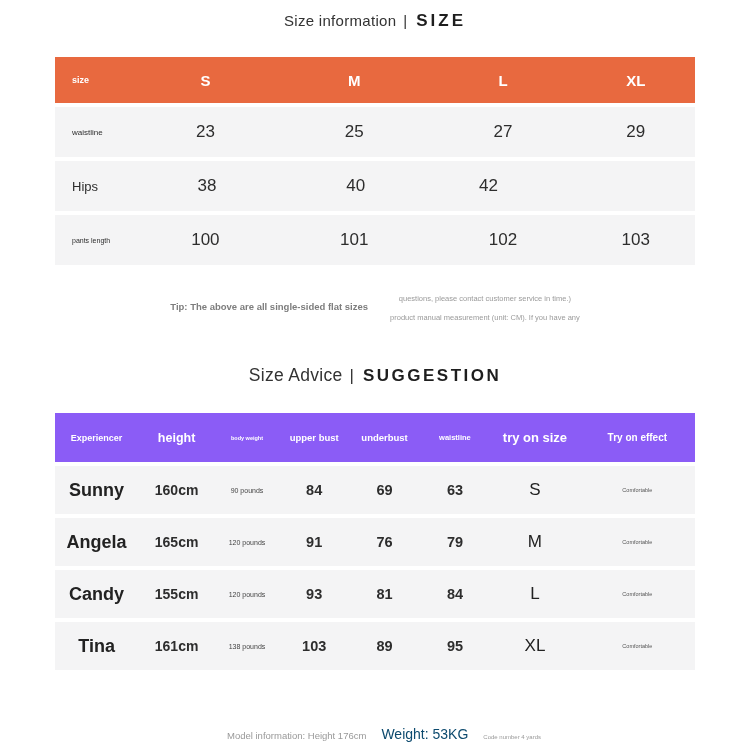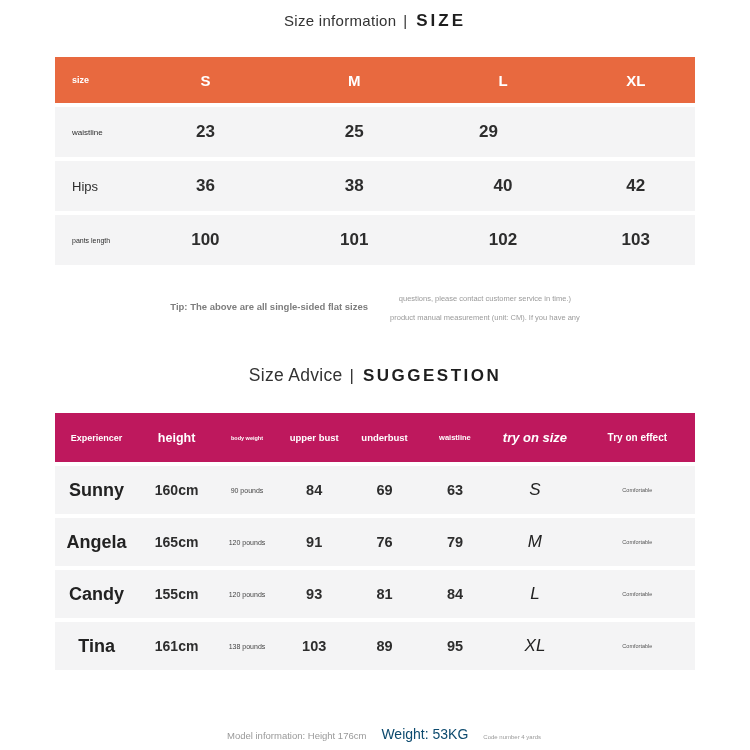--- a/index.html
+++ b/index.html
@@ -35,29 +35,29 @@
   .t2 .trow  { height: 48px; }
   .t2 .trow:first-of-type { margin-top: 2px; }
   .cell { display: flex; align-items: center; justify-content: center; text-align: center; }
 
   
   .t1 .c0 { width: 12%;   justify-content: flex-start; text-align: left; padding-left: 17px; }
   .t1 .c1 { width: 23%; } .t1 .c2 { width: 23.5%; } .t1 .c3 { width: 23%; } .t1 .c4 { width: 18.5%; }
   .t1 .thead .c0 { font-size: 9px;  font-weight: 700; }
   .t1 .thead .cell { font-size: 15px; font-weight: 700; }
   .t1 .thead .c0 { font-size: 9px; }
-  .t1 .trow .cell { font-size: 17px; font-weight: 700; color: #2d2d2d; }
+  .t1 .trow .cell { font-size: 17px; font-weight: 400; color: #2d2d2d; }
   .t1 .lbl-xs { font-size: 7px  !important; font-weight: 400 !important; color: #555; }
   .t1 .lbl-sm { font-size: 8px  !important; font-weight: 400 !important; color: #555; }
   .t1 .lbl-md { font-size: 13px !important; font-weight: 400 !important; color: #3a3a3a; }
 
   
   .t2 .c0 { width: 13%; } .t2 .c1 { width: 12%; } .t2 .c2 { width: 10%; }
   .t2 .c3 { width: 11%; } .t2 .c4 { width: 11%; } .t2 .c5 { width: 11%; }
-  .t2 .c6 { width: 14%; font-style: italic; } .t2 .c7 { width: 18%; }
+  .t2 .c6 { width: 14%; } .t2 .c7 { width: 18%; }
   .t2 .thead .c0 { font-size: 9px;   font-weight: 700; }
   .t2 .thead .c1 { font-size: 12.5px;font-weight: 700; }
   .t2 .thead .c2 { font-size: 5.5px; font-weight: 700; }
   .t2 .thead .c3 { font-size: 9.5px; font-weight: 700; }
   .t2 .thead .c4 { font-size: 9.5px; font-weight: 700; }
   .t2 .thead .c5 { font-size: 7.5px; font-weight: 700; }
   .t2 .thead .c6 { font-size: 13px;  font-weight: 700; }
   .t2 .thead .c7 { font-size: 10px;  font-weight: 600; }
   .t2 .trow .c0 { font-size: 18px; font-weight: 700; color: #222; }
   .t2 .trow .c1 { font-size: 14px;   font-weight: 600; color: #2d2d2d; }
@@ -92,25 +92,25 @@
       <div class="cell c0">size</div>
       <div class="cell c1">S</div>
       <div class="cell c2">M</div>
       <div class="cell c3">L</div>
       <div class="cell c4">XL</div>
     </div>
     <div class="trow">
       <div class="cell c0 lbl-sm">waistline</div>
       <div class="cell c1">23</div>
       <div class="cell c2">25</div>
+      <div class="cell c3">27</div>
       <div class="cell c4">29</div>
     </div>
     <div class="trow">
       <div class="cell c0 lbl-md">Hips</div>
-      <div class="cell c1">36</div>
       <div class="cell c2">38</div>
       <div class="cell c3">40</div>
       <div class="cell c4">42</div>
     </div>
     <div class="trow">
       <div class="cell c0 lbl-xs">pants length</div>
       <div class="cell c1">100</div>
       <div class="cell c2">101</div>
       <div class="cell c3">102</div>
       <div class="cell c4">103</div>
@@ -125,21 +125,21 @@
       <div>questions, please contact customer service in time.)</div>
       <div>product manual measurement (unit: CM). If you have any</div>
     </div>
   </div>
 
   <div class="sec-title title-2">
     <span class="t-plain">Size Advice</span><span class="t-pipe">|</span><span class="t-strong">SUGGESTION</span>
   </div>
 
   <div class="table t2">
-    <div class="thead" style="background-color: #be185d;">
+    <div class="thead" style="background-color: #8b5cf6;">
       <div class="cell c0">Experiencer</div>
       <div class="cell c1">height</div>
       <div class="cell c2">body weight</div>
       <div class="cell c3">upper bust</div>
       <div class="cell c4">underbust</div>
       <div class="cell c5">waistline</div>
       <div class="cell c6">try on size</div>
       <div class="cell c7">Try on effect</div>
     </div>
     <div class="trow">

